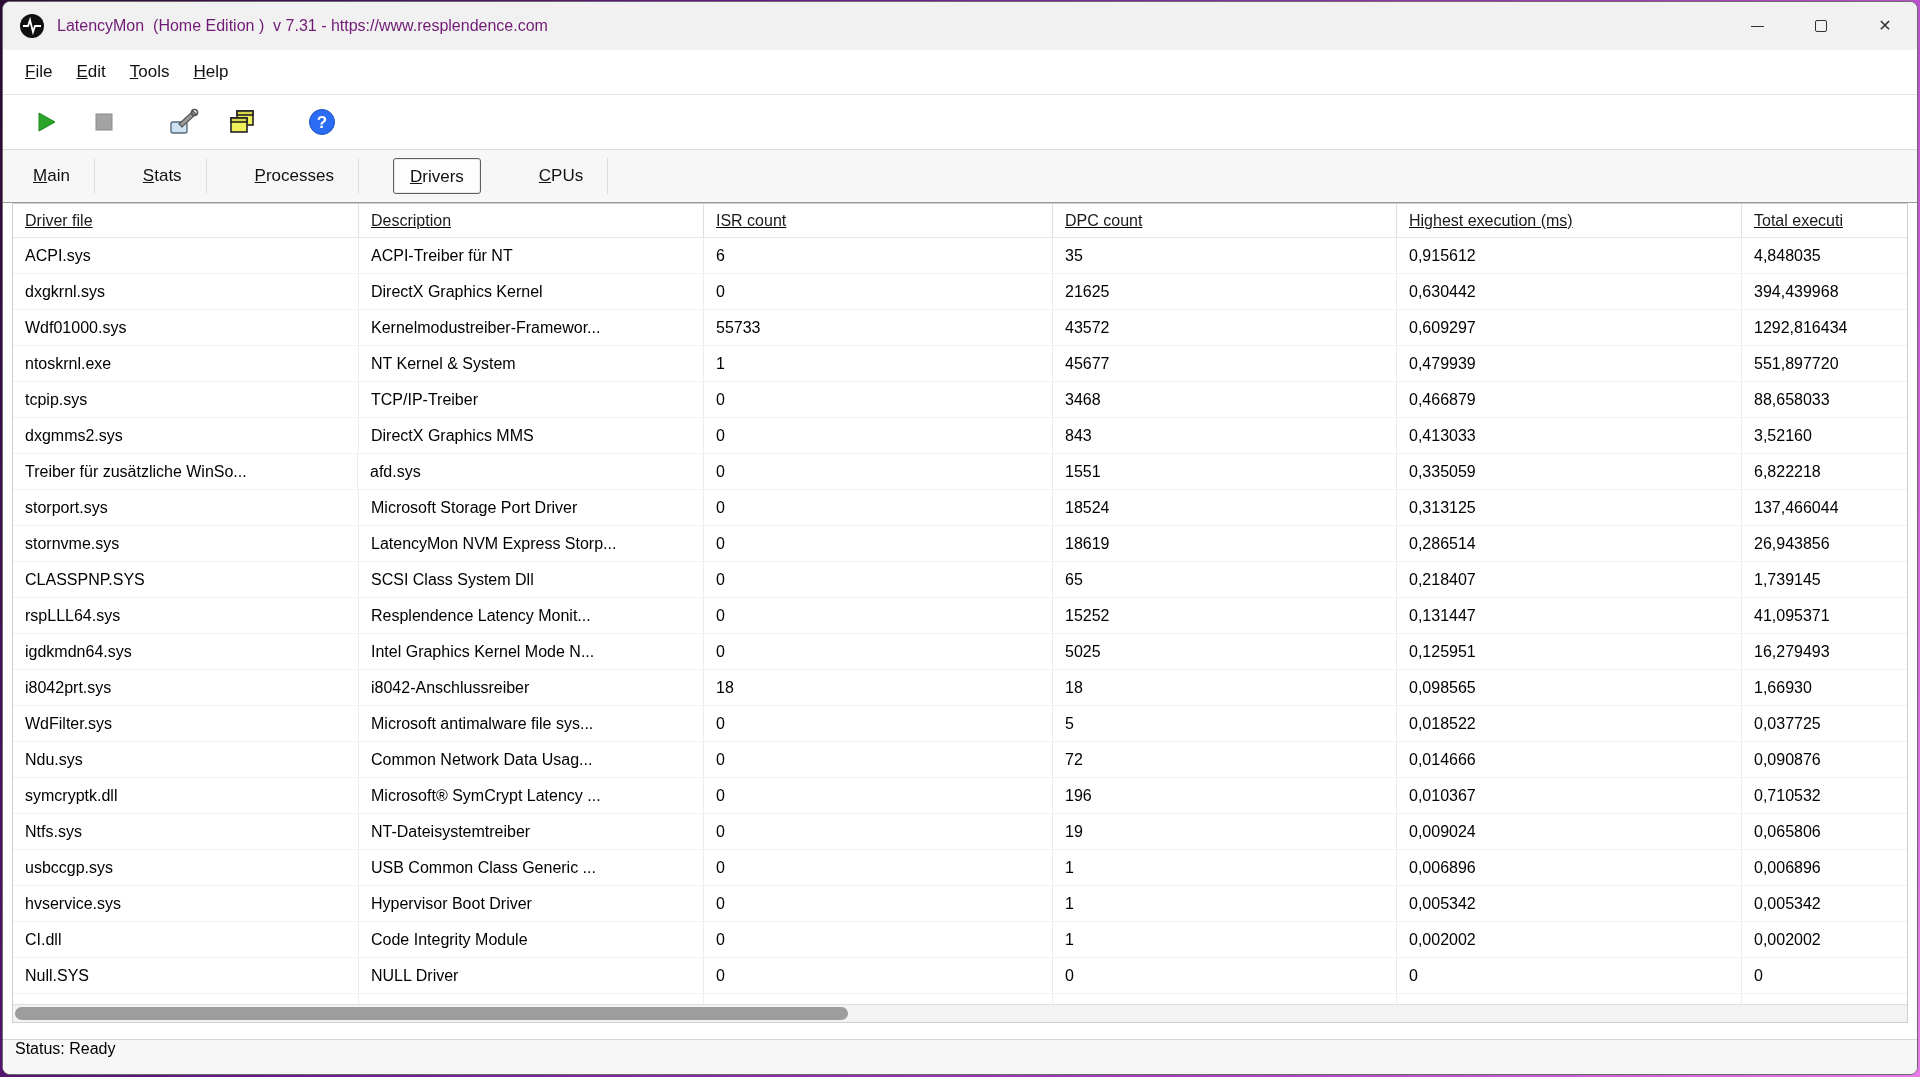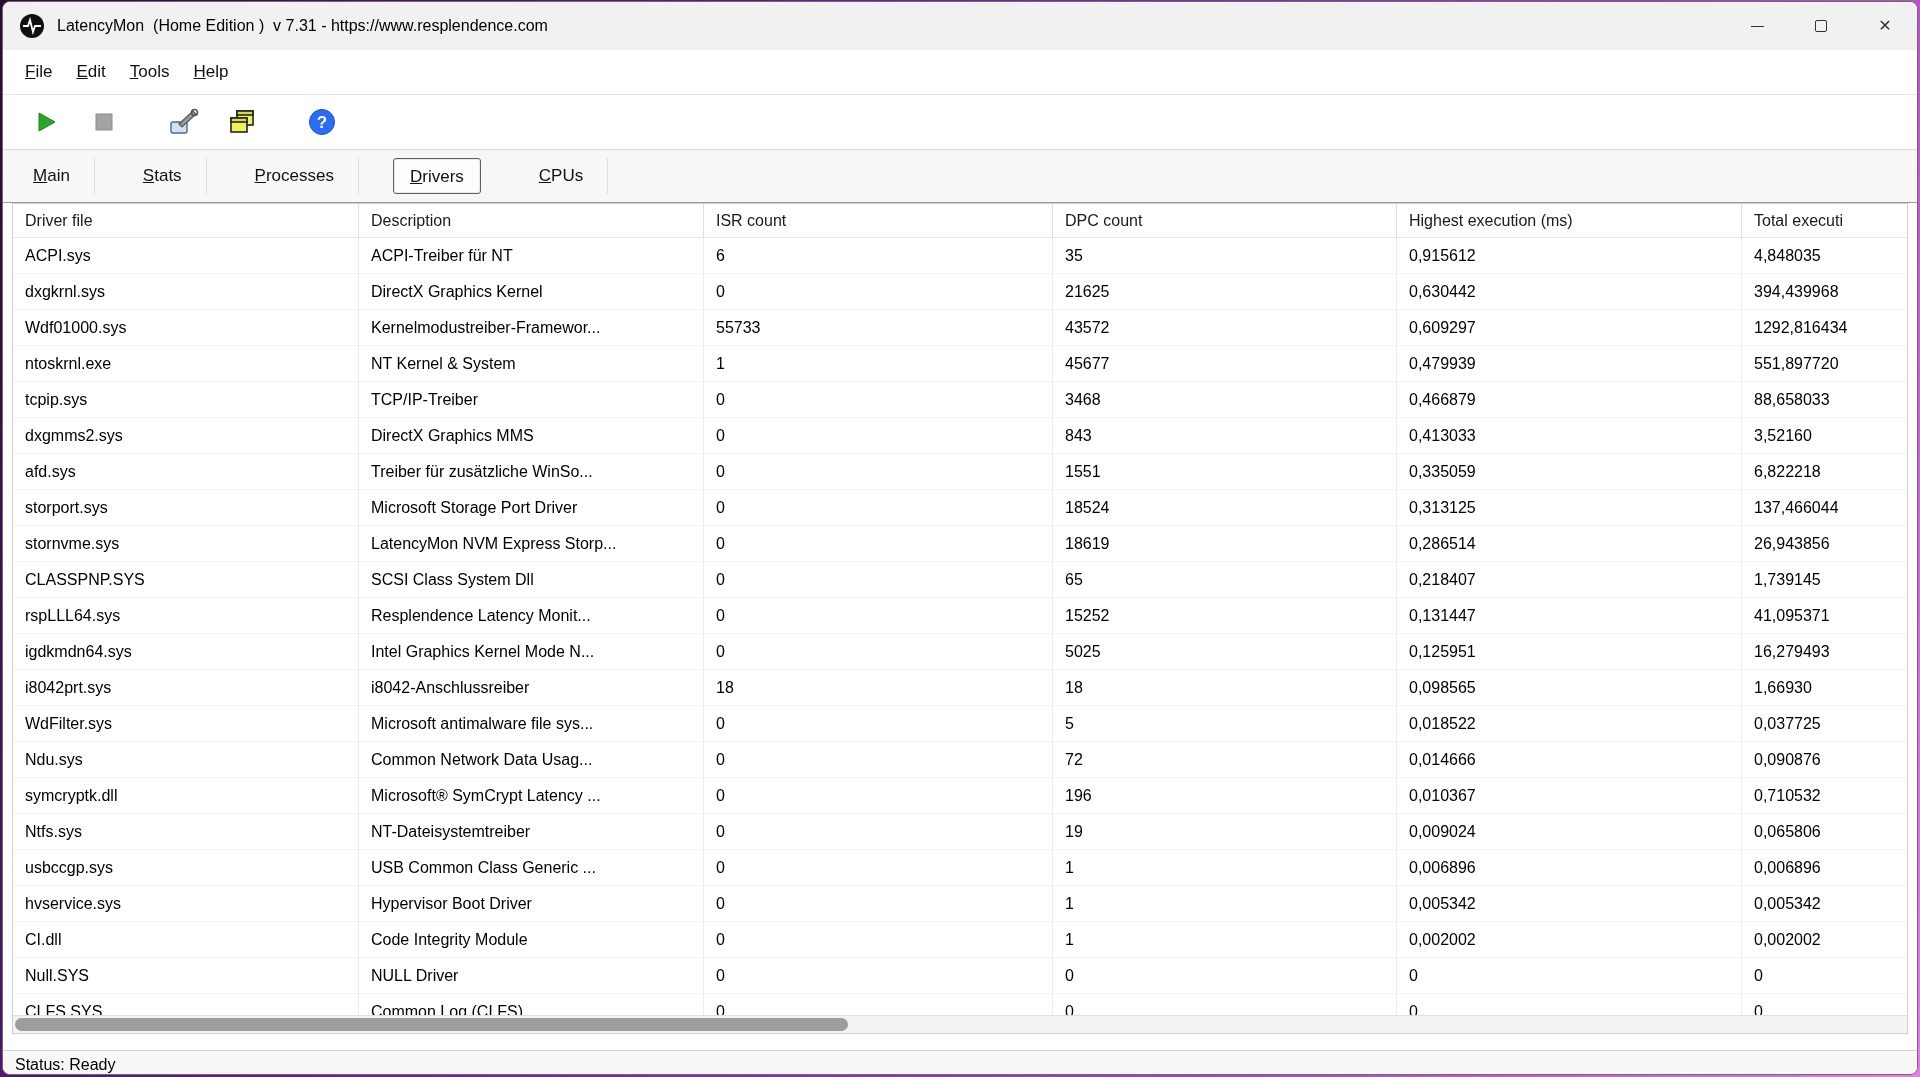--- a/index.html
+++ b/index.html
@@ -13,21 +13,21 @@
     background:#ffffff; border:1px solid #6b6b6b; border-radius:8px;
     overflow:hidden; display:flex; flex-direction:column;
   }
   
   .titlebar {
     height:48px; background:#f1f1f1; display:flex; align-items:center;
     flex:0 0 auto;
   }
   .app-icon { margin:0 12px 0 16px; width:26px; height:26px; flex:0 0 auto; }
   .title {
-    font-size:16px; color:#000000; white-space:pre; flex:1 1 auto; overflow:hidden;
+    font-size:16px; color:#701a75; white-space:pre; flex:1 1 auto; overflow:hidden;
   }
   .win-controls { display:flex; height:100%; flex:0 0 auto; }
   .win-btn { width:64px; height:100%; display:flex; align-items:center; justify-content:center; color:#333; }
   .glyph-min { width:13px; height:0; border-top:1px solid #333; display:block; }
   .glyph-max { width:12px; height:12px; border:1px solid #333; border-radius:2px; display:block; }
   .glyph-close { font-size:16px; line-height:1; color:#333; }
   
   .menubar {
     height:45px; background:#ffffff; border-bottom:1px solid #e3e3e3;
     display:flex; align-items:center; padding-left:10px; flex:0 0 auto;
@@ -53,43 +53,43 @@
     border:1px solid #5f5f5f; border-radius:3px; margin:16px 10px; padding:0 16px;
     background:#fdfdfd; box-shadow:0 0 0 1px #e9e9e9 inset;
   }
   
   .listview {
     flex:1 1 auto; margin:0 9px 16px 9px; border:1px solid #cfcfcf;
     display:flex; flex-direction:column; overflow:hidden; background:#fff;
   }
   .thead {
     height:34px; display:flex; flex:0 0 auto; border-bottom:1px solid #e6e6e6;
-    background:#ffffff; overflow:hidden;
+    background:#ffffff; overflow:hidden;text-decoration:underline;
   }
   .tbody { flex:1 1 auto; overflow:hidden; }
   .trow { height:36px; display:flex; border-bottom:1px solid #f2f2f2; overflow:hidden; }
   .cell {
     flex:0 0 auto; padding:0 8px 0 12px; white-space:nowrap; overflow:hidden;
     font-size:16px; color:#000; line-height:36px; border-right:1px solid #ececec;
   }
   .thead .cell { line-height:34px; color:#1a1a1a; border-right:1px solid #e0e0e0; }
   .c0{width:346px}.c1{width:345px}.c2{width:349px}.c3{width:344px}.c4{width:345px}.c5{width:420px;border-right:none}
   
   .hscroll {
     height:18px; flex:0 0 auto; background:#f3f3f3; border-top:1px solid #e0e0e0;
     position:relative;
   }
   .hscroll .thumb {
     position:absolute; left:2px; top:2px; height:13px; width:44%;
     background:#9d9d9d; border-radius:7px;
   }
   
   .statusbar {
-    height:24px; border-top:1px solid #d6d6d6; background:#f7f7f7;
-    display:flex; align-items:flex-end; padding-left:12px; flex:0 0 auto;
+    height:35px; border-top:1px solid #d6d6d6; background:#f7f7f7;
+    display:flex; align-items:flex-start; padding-left:12px; flex:0 0 auto;
     font-size:16px; color:#000;
   }
 </style>
 </head>
 <body>
 
 <div class="window">
 
   <div class="titlebar">
     <span class="app-icon">
@@ -213,22 +213,22 @@
         </div>
         <div class="trow">
           <div class="cell c0">dxgmms2.sys</div>
           <div class="cell c1">DirectX Graphics MMS</div>
           <div class="cell c2">0</div>
           <div class="cell c3">843</div>
           <div class="cell c4">0,413033</div>
           <div class="cell c5">3,52160</div>
         </div>
         <div class="trow">
+          <div class="cell c1">Treiber für zusätzliche WinSo...</div>
           <div class="cell c0">afd.sys</div>
-          <div class="cell c1">Treiber für zusätzliche WinSo...</div>
           <div class="cell c2">0</div>
           <div class="cell c3">1551</div>
           <div class="cell c4">0,335059</div>
           <div class="cell c5">6,822218</div>
         </div>
         <div class="trow">
           <div class="cell c0">storport.sys</div>
           <div class="cell c1">Microsoft Storage Port Driver</div>
           <div class="cell c2">0</div>
           <div class="cell c3">18524</div>

